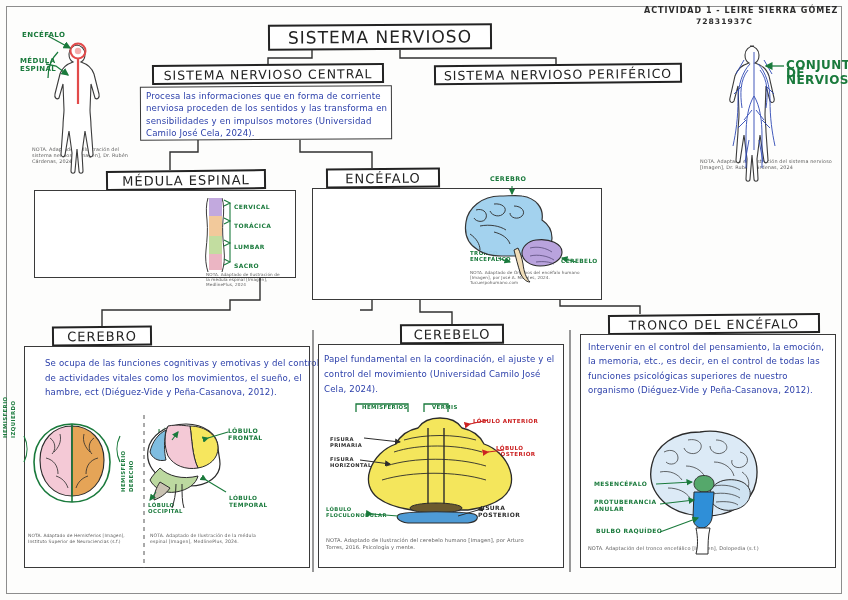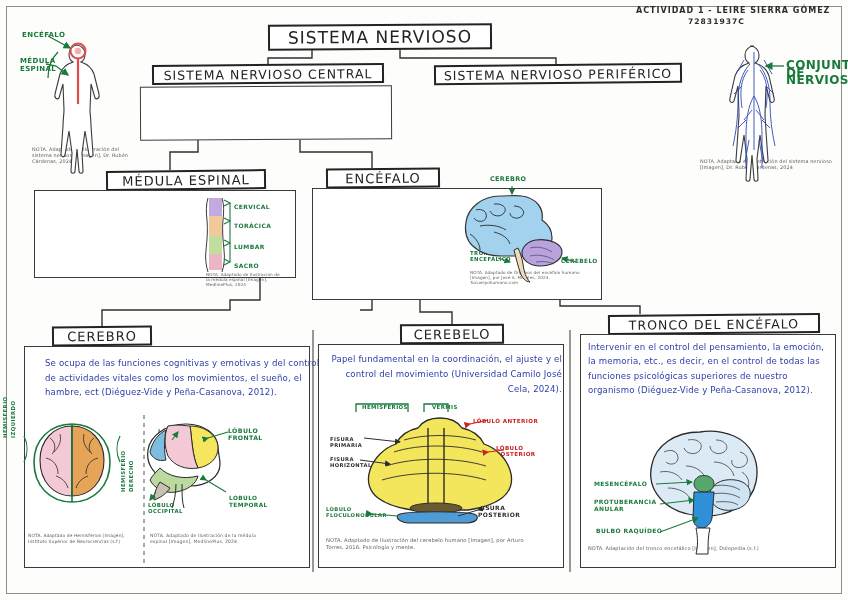--- a/index.html
+++ b/index.html
@@ -58,20 +58,21 @@
   .lbl.g { color:#1a7a3c; }
   .lbl.r { color:#cc2222; }
   .lbl.k { color:#2c2c2c; }
 
   .hdr {
     position:absolute;
     font-size:8px;
     color:#2c2c2c;
     letter-spacing:1px;
     font-weight:600;
+    margin-left:8px;
   }
 
   svg.overlay { position:absolute; inset:0; width:848px; height:600px; pointer-events:none; }
 
   
   .frame { position:absolute; left:6px; top:6px; width:836px; height:588px; border:1.2px solid #8d8d8d; }
 </style>
 </head>
 <body>
 
@@ -82,20 +83,21 @@
   <div class="hdr" style="left:688px; top:17px; font-size:7.6px;">72831937C</div>
 
   <div class="tbox" style="left:268px; top:24px; width:224px; height:26px; font-size:17px; transform:rotate(-0.4deg);">
     <span>SISTEMA NERVIOSO</span>
   </div>
 
   <div class="tbox" style="left:152px; top:64px; width:232px; height:20px; font-size:12.5px; transform:rotate(-0.5deg);">
     <span>SISTEMA NERVIOSO CENTRAL</span>
   </div>
   <div class="panel" style="left:140px; top:86px; width:252px; height:54px; transform:rotate(-0.3deg);"></div>
+  <div class="body-txt" style="left:146px; top:90px; width:242px;">Procesa las informaciones que en forma de corriente nerviosa proceden de los sentidos y las transforma en sensibilidades y en impulsos motores (Universidad Camilo José Cela, 2024).</div>
 
   <div class="tbox" style="left:434px; top:64px; width:248px; height:20px; font-size:12.5px; transform:rotate(-0.6deg);">
     <span>SISTEMA NERVIOSO PERIFÉRICO</span>
   </div>
 
   <div class="lbl g" style="left:22px; top:32px; font-size:7px;">ENCÉFALO</div>
   <div class="lbl g" style="left:20px; top:58px; width:42px; font-size:7px;">MÉDULA ESPINAL</div>
   <div class="note" style="left:32px; top:146px; width:108px; font-size:4.9px; line-height:6.2px;">NOTA. Adaptado de Ilustración del sistema nervioso [Imagen], Dr. Rubén Cárdenas, 2024</div>
 
   <div class="lbl g" style="left:786px; top:62px; width:58px; font-size:12px;">CONJUNTO DE NERVIOS</div>
@@ -133,21 +135,21 @@
   <div class="lbl g" style="left:158px; top:428px; width:38px; font-size:5.6px; line-height:6.4px;">LÓBULO PARIETAL</div>
   <div class="lbl g" style="left:228px; top:427px; width:38px; font-size:6.2px; line-height:7px;">LÓBULO FRONTAL</div>
   <div class="lbl g" style="left:229px; top:495px; width:40px; font-size:5.8px; line-height:6.6px;">LÓBULO TEMPORAL</div>
   <div class="lbl g" style="left:148px; top:502px; width:36px; font-size:5.4px; line-height:6.2px;">LÓBULO OCCIPITAL</div>
   <div class="note" style="left:150px; top:533px; width:110px; font-size:4.6px; line-height:6px;">NOTA. Adaptado de Ilustración de la médula espinal [Imagen], MedlinePlus, 2024.</div>
 
   <div class="tbox" style="left:400px; top:324px; width:104px; height:20px; font-size:13px; transform:rotate(-0.4deg);">
     <span>CEREBELO</span>
   </div>
   <div class="panel" style="left:318px; top:344px; width:246px; height:224px;"></div>
-  <div class="body-txt" style="left:324px; top:352px; width:238px; line-height:15px;text-align:right;">Papel fundamental en la coordinación, el ajuste y el control del movimiento (Universidad Camilo José Cela, 2024).</div>
+  <div class="body-txt" style="left:324px; top:352px; width:238px; line-height:15px;">Papel fundamental en la coordinación, el ajuste y el control del movimiento (Universidad Camilo José Cela, 2024).</div>
 
   <div class="lbl g" style="left:362px; top:404px; font-size:5.4px;">HEMISFERIOS</div>
   <div class="lbl g" style="left:432px; top:404px; font-size:5.4px;">VERMIS</div>
   <div class="lbl k" style="left:330px; top:436px; width:32px; font-size:5.2px; line-height:6px;">FISURA PRIMARIA</div>
   <div class="lbl k" style="left:330px; top:456px; width:26px; font-size:5.2px; line-height:6px;">FISURA HORIZONTAL</div>
   <div class="lbl g" style="left:326px; top:506px; width:44px; font-size:5.2px; line-height:6px;">LÓBULO FLOCULONODULAR</div>
   <div class="lbl r" style="left:473px; top:418px; font-size:5.6px;">LÓBULO ANTERIOR</div>
   <div class="lbl r" style="left:496px; top:445px; width:38px; font-size:5.6px; line-height:6.4px;">LÓBULO POSTERIOR</div>
   <div class="lbl k" style="left:478px; top:504px; width:54px; font-size:6px; line-height:7px;">FISURA POSTERIOR</div>
   <div class="note" style="left:326px; top:537px; width:214px; font-size:5.2px; line-height:7px;">NOTA. Adaptado de Ilustración del cerebelo humano [Imagen], por Arturo Torres, 2016. Psicología y mente.</div>

